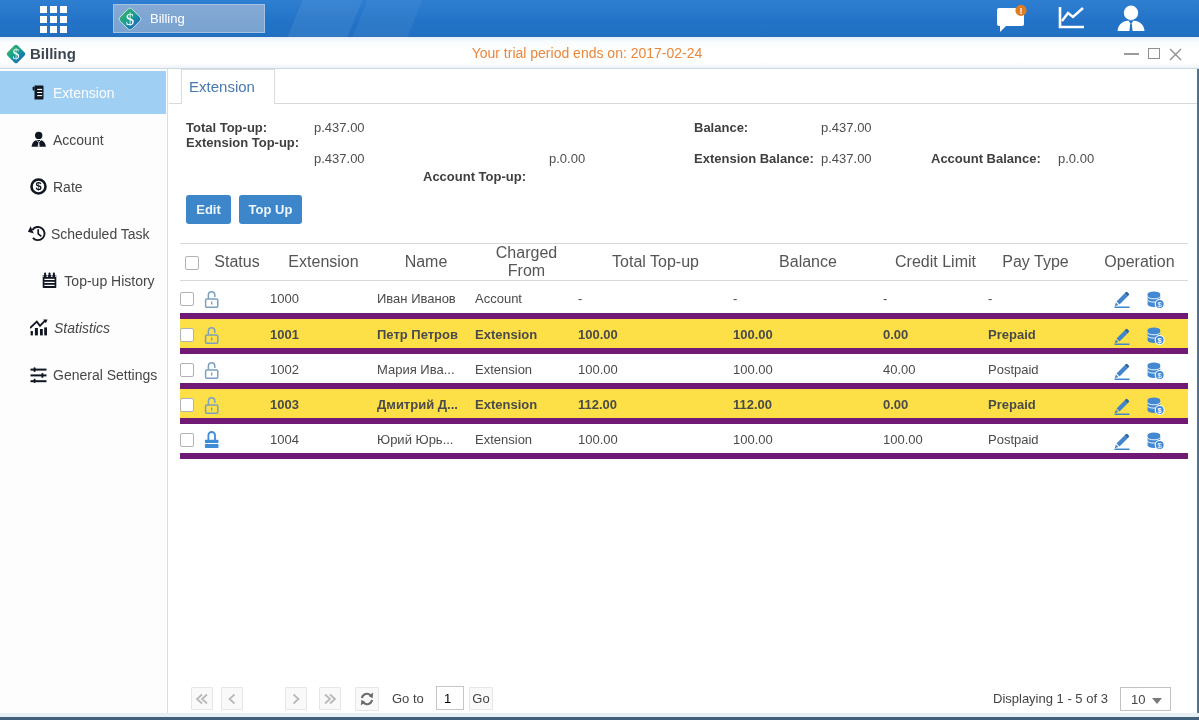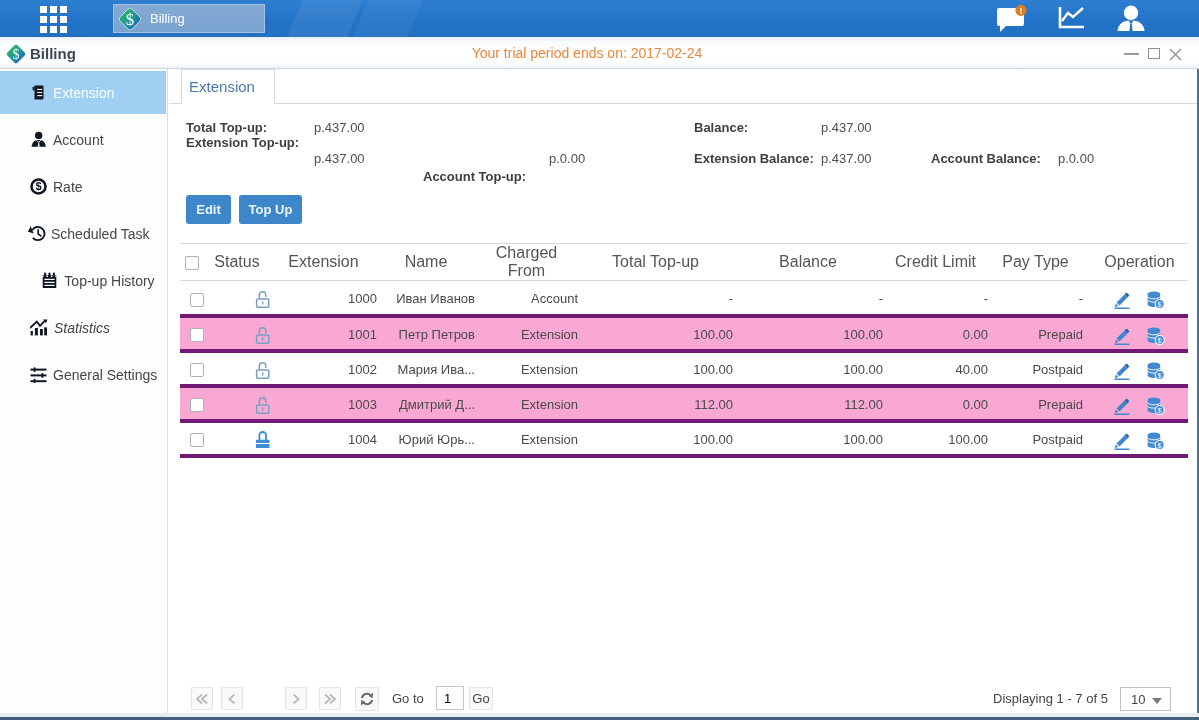--- a/index.html
+++ b/index.html
@@ -32,22 +32,22 @@
 #tab { position:absolute; left:12px; top:0; width:94px; height:35px; background:#fff; border:1px solid #dcdcdc; border-bottom:none; color:#4a78ac; font-size:15px; text-align:center; line-height:33px; padding-right:12px; }
 
 .lab { position:absolute; font-weight:bold; color:#3f3f3f; }
 .val { position:absolute; color:#4e4e4e; }
 
 .btn { position:absolute; top:126px; height:29px; background:#3c86c9; border-radius:3px; color:#eef6fd; font-size:13px; font-weight:bold; text-align:center; line-height:29px; }
 
 
 #grid { position:absolute; left:11px; top:174px; width:1008px; border-collapse:collapse; table-layout:fixed; }
 #grid th { height:30px; border-top:1px solid #d9d9d9; border-bottom:1px solid #d9d9d9; font-weight:normal; color:#555; font-size:16px; text-align:center; }
-#grid td { height:35px; padding-top:3px; border-bottom:4px solid #701a75; font-size:13px; color:#4a4a4a; text-align:right; }
-#grid tr.alt td { background:#f9a8d4; }
+#grid td { height:35px; padding-top:3px; border-bottom:6px solid #701a75; font-size:13px; color:#4a4a4a; text-align:left; }
+#grid tr.alt td { background:#fde047;font-weight:bold; }
 .cb { display:inline-block; width:14px; height:14px; border:1px solid #b2b2b2; border-radius:2px; background:#fff; vertical-align:middle; }
 .ops { display:flex; align-items:center; justify-content:center; gap:16px; padding-left:7px; position:relative; top:1.5px; }
 .lockcell svg { position:relative; top:0.5px; }
 
 
 .pgbtn { position:absolute; top:618px; width:22px; height:23px; background:#f9f9f9; border:1px solid #e6e6e6; border-radius:1px; display:flex; align-items:center; justify-content:center; }
 .pgtxt { position:absolute; color:#444; }
 #goinput { position:absolute; left:267px; top:617px; width:28px; height:24px; border:1px solid #c6c6c6; background:#fff; font-size:13px; padding-left:7px; line-height:22px; }
 #dropdown { position:absolute; left:951px; top:618px; width:51px; height:24px; border:1px solid #c2c2c2; background:#fff; }
 #dropdown .num { position:absolute; left:10px; top:4px; color:#444; }
@@ -494,21 +494,21 @@
           <polygon points="13.2,0.6 12.6,6.2 8.6,4"></polygon>
           <polygon points="0.8,13.4 1.4,7.8 5.4,10"></polygon>
         </g>
       </svg>
     </div>
   <div class="pgtxt" style="left:223px; top:622px;">Go to</div>
   <input id="goinput" value="1" style="">
   <div class="pgbtn" style="left:300px; width:24px;">
       <span style="color:#444;text-align:center;">Go</span>
     </div>
-  <div class="pgtxt" style="left:824px; top:622px;">Displaying 1 - 7 of 5</div>
+  <div class="pgtxt" style="left:824px; top:622px;">Displaying 1 - 5 of 3</div>
   <div id="dropdown">
       <span class="num">10</span>
       <span class="tri"></span>
     </div>
 
 </div>
 
 <div id="rightedge"></div>
 <div id="bottomlight"></div>
 <div id="bottomdark"></div>

